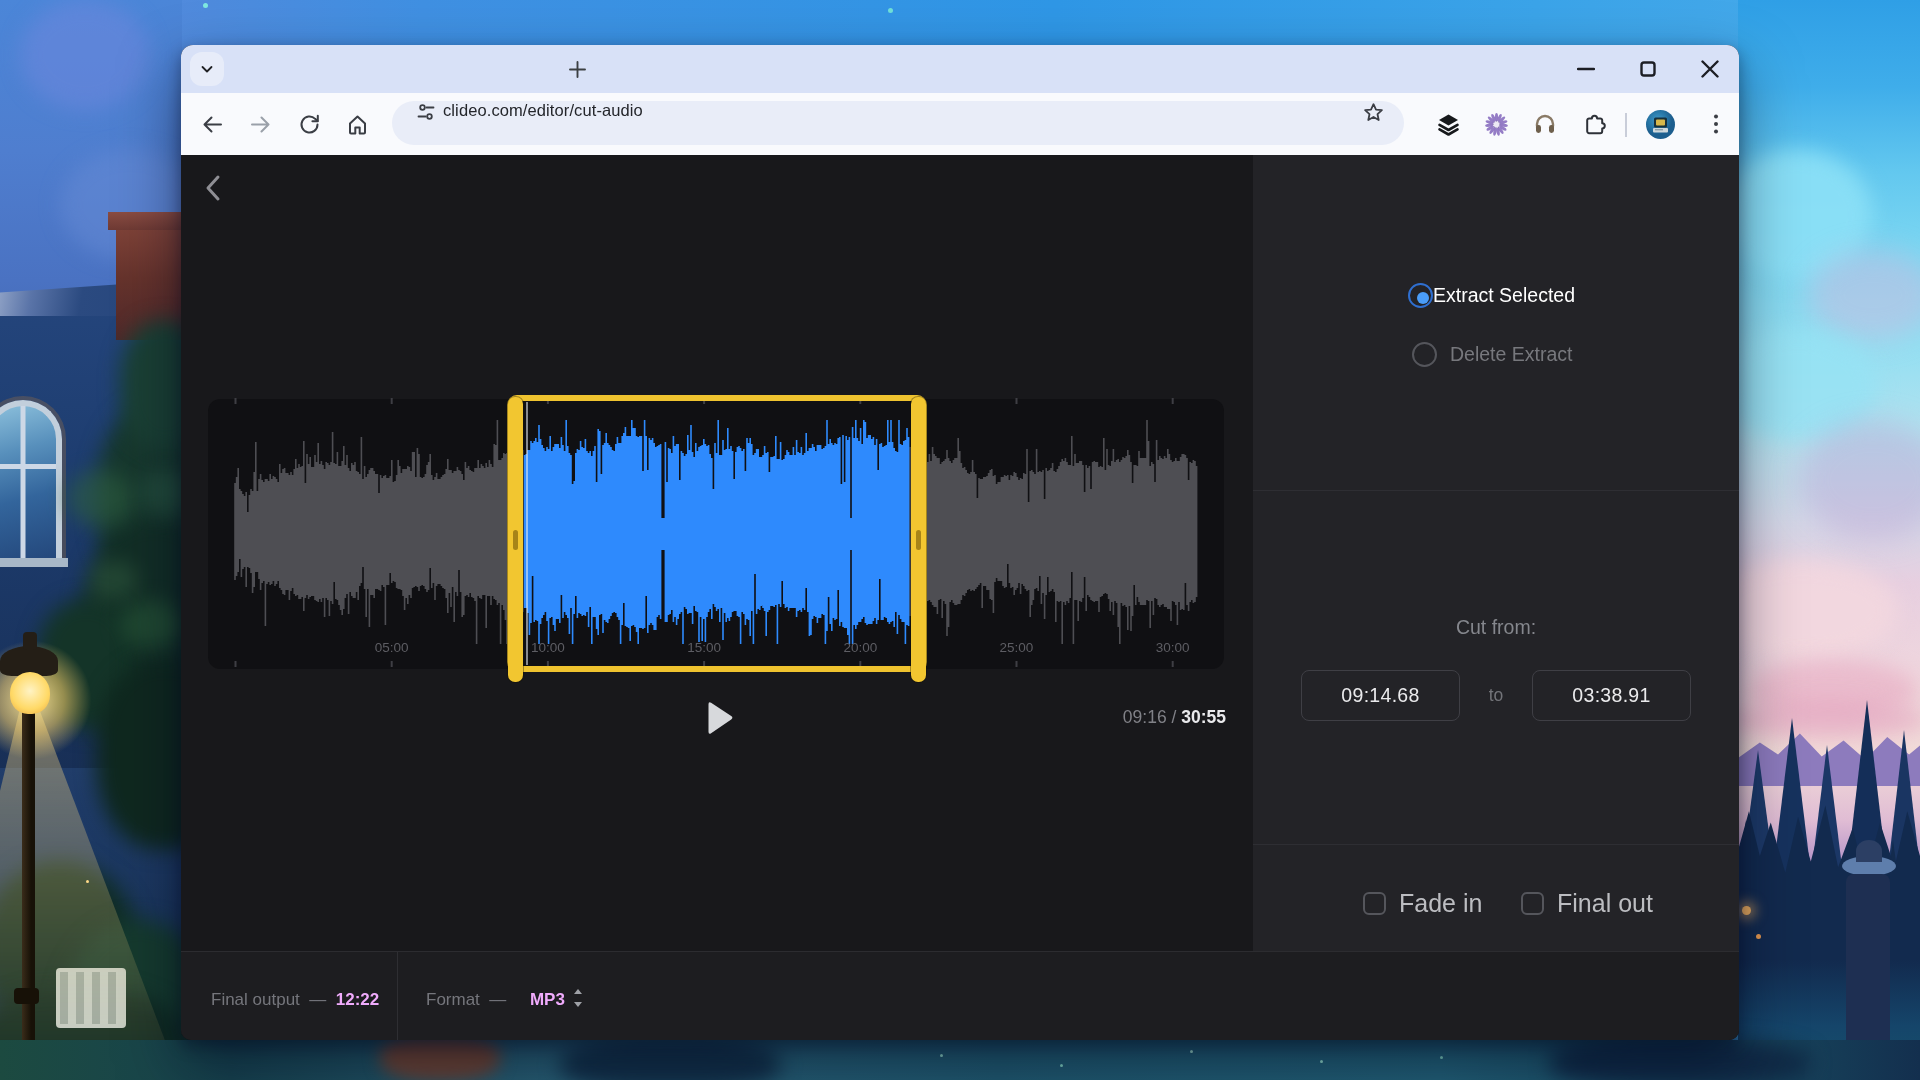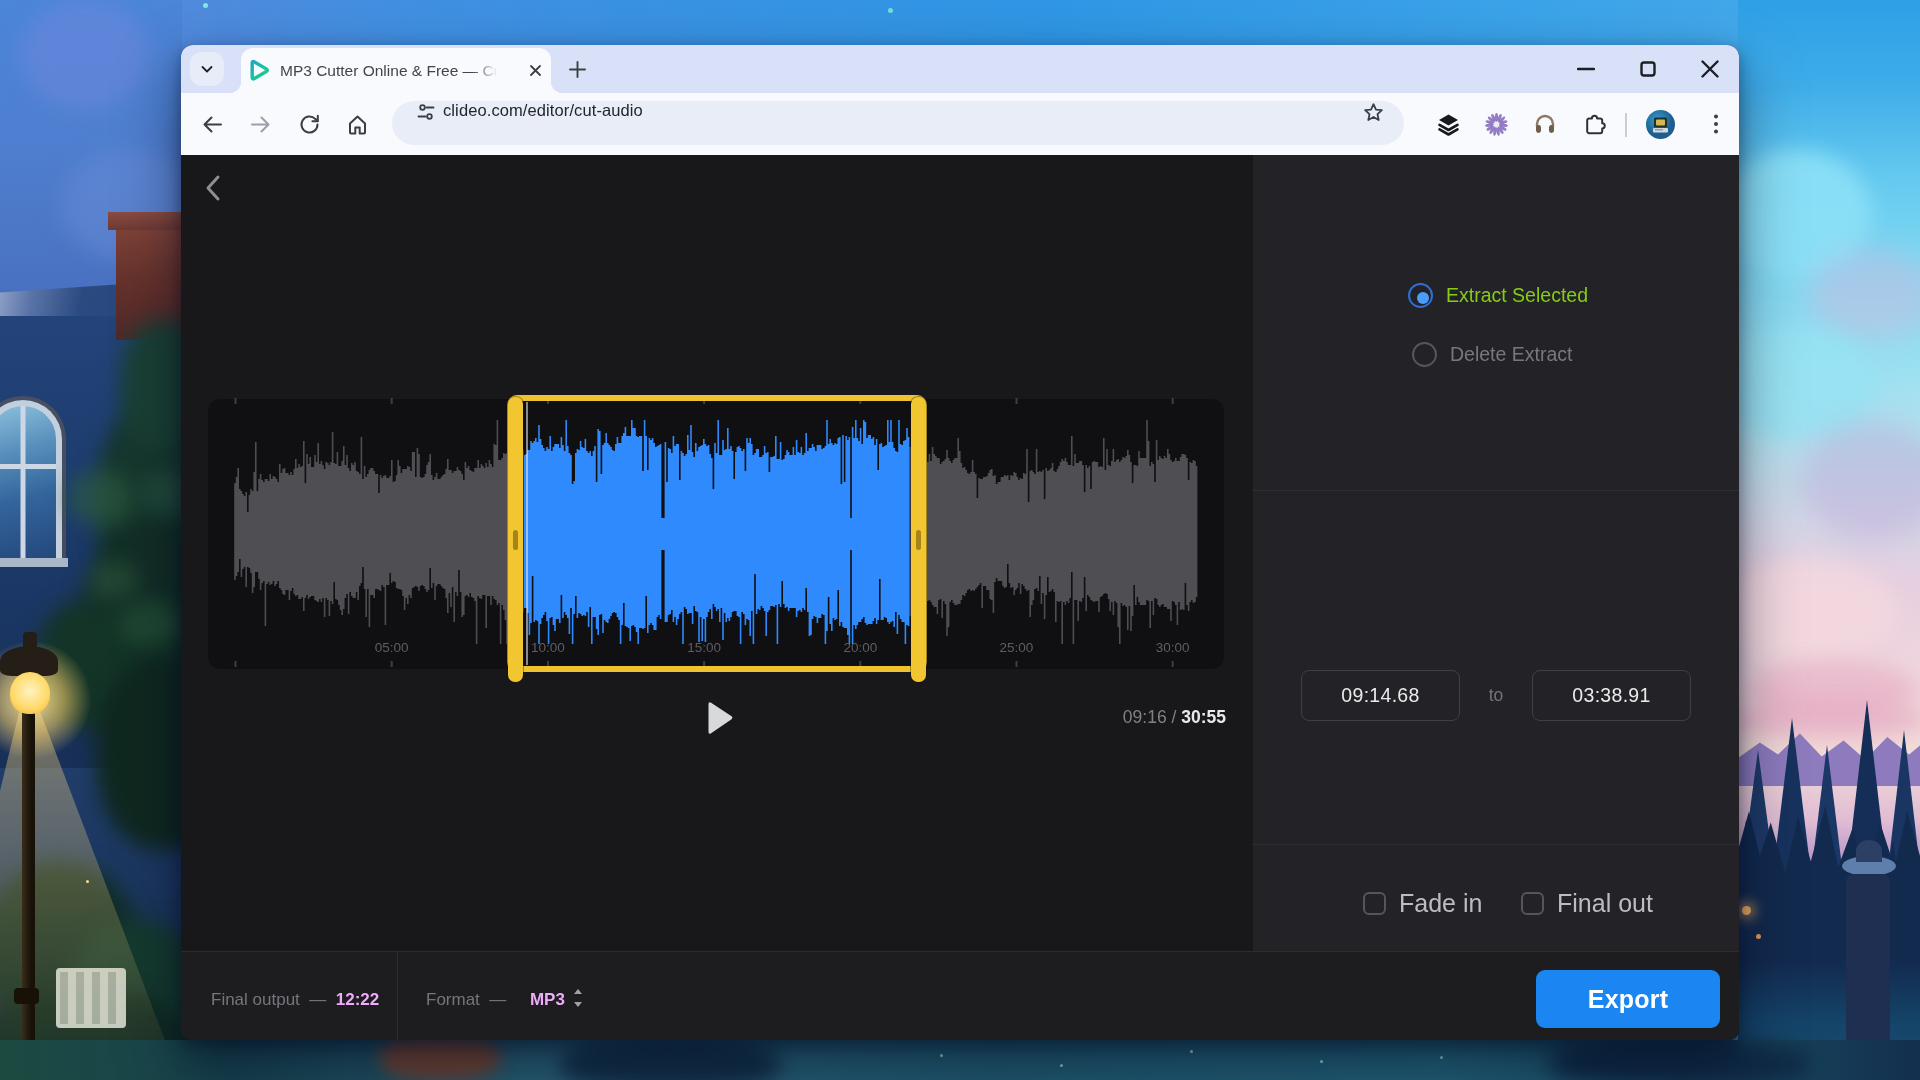--- a/index.html
+++ b/index.html
@@ -152,42 +152,20 @@
 </div>
 <div class="abs" style="left:203px;top:3px;width:5px;height:5px;border-radius:50%;background:#7fe8e0"></div>
 <div class="abs" style="left:888px;top:8px;width:5px;height:5px;border-radius:50%;background:#6fe0d8"></div>
 <div class="abs" id="win">
   <div id="tabstrip">
     <div id="tsearch">
           <svg width="16" height="16" viewBox="0 0 16 16">
             <path d="M3.5 6l4.5 4.5L12.5 6" stroke="#202124" stroke-width="1.8" fill="none" stroke-linecap="round" stroke-linejoin="round"></path>
           </svg>
         </div>
-    <div id="tab">
-      <div class="tcurl" style="left:-12px;"></div>
-      <div class="tcurl" style="right:-12px;transform:scaleX(-1)"></div>
-      <span style="margin-left:8px;display:flex">
-            <svg width="21" height="23" viewBox="0 0 21 23">
-              <defs>
-                <linearGradient id="fg" x1="0" y1="0" x2="1" y2="1">
-                  <stop offset="0" stop-color="#1ba8c4"></stop>
-                  <stop offset=".5" stop-color="#16c2a4"></stop>
-                  <stop offset="1" stop-color="#27cc7e"></stop>
-                </linearGradient>
-              </defs>
-              <path d="M3.2 4.1 Q3.2 1.6 5.4 2.9 L17.3 9.9 Q19.5 11.2 17.3 12.5 L5.4 19.5 Q3.2 20.8 3.2 18.3 Z" fill="none" stroke="url(#fg)" stroke-width="3.4" stroke-linejoin="round"></path>
-            </svg>
-          </span>
-      <span id="tabtitle" style="margin-left:10px">MP3 Cutter Online &amp; Free — Cu</span>
-      <span style="position:absolute;right:8px;display:flex">
-            <svg width="15" height="15" viewBox="0 0 15 15">
-              <path d="M3 3l9 9M12 3l-9 9" stroke="#3c4043" stroke-width="1.8" stroke-linecap="round"></path>
-            </svg>
-          </span>
-    </div>
     <div id="newtab">
           <svg width="19" height="19" viewBox="0 0 19 19">
             <path d="M9.5 2v15M2 9.5h15" stroke="#3c4043" stroke-width="1.9" stroke-linecap="round"></path>
           </svg>
         </div>
     <div class="wctl" style="left:1394px;width:22px">
           <svg width="18" height="48" viewBox="0 0 18 48">
             <path d="M1 24h16" stroke="#1c1e24" stroke-width="2.4" stroke-linecap="round"></path>
           </svg>
         </div>
@@ -340,40 +318,40 @@
             <path d="M17 10 7 21l10 11" stroke="#8e8e94" stroke-width="3" fill="none" stroke-linecap="round" stroke-linejoin="round"></path>
           </svg></div>
     <div id="playbtn"><svg width="30" height="36" viewBox="0 0 30 36">
             <path d="M3.5 4.2 Q3.5 1.2 6.1 2.7 L26.2 16.1 Q28.6 17.7 26.2 19.4 L6.1 33.3 Q3.5 34.8 3.5 31.8 Z" fill="#d7d9dc"></path>
           </svg></div>
     <div id="timetxt">09:16&nbsp;/&nbsp;<b>30:55</b></div>
     <div class="radiorow" style="left:1227px;top:128px">
           <span class="radio" style="border-color:#2f6fd0;position:relative">
       <span class="rdot"></span>
           </span>
-          <span style="margin-left:13px;font-size:19.5px;color:#84cc16">Extract Selected</span>
+          <span style="font-size:19.5px;color:#ffffff">Extract Selected</span>
         </div>
     <div class="radiorow" style="left:1231px;top:187px">
           <span class="radio" style="border-color:#55565c"></span>
       <span style="margin-left:13px;font-size:19.5px;color:#77787d">Delete Extract</span>
         </div>
+    <div id="cutfrom">Cut from:</div>
     <div class="tbox" style="left:1120px">09:14.68</div>
     <div id="toword">to</div>
     <div class="tbox" style="left:1351px">03:38.91</div>
     <div class="ckrow" style="left:1182px">
           <span class="ckbox"></span>
           <span class="cklab">Fade in</span>
         </div>
     <div class="ckrow" style="left:1340px">
           <span class="ckbox"></span>
           <span class="cklab">Final out</span>
         </div>
     <div id="botbar"></div>
     <div id="botdiv"></div>
     <div id="fout">Final output&nbsp; —&nbsp; <b>12:22</b></div>
     <div id="fmt">Format&nbsp; —&nbsp;&nbsp;&nbsp;&nbsp; <b style="font-weight:700">MP3</b></div>
     <div id="spin"><svg width="14" height="22" viewBox="0 0 14 22">
             <path d="M7 2 11 7H3Z" fill="#9fa1a7"></path>
             <path d="M7 20 3 15h8Z" fill="#9fa1a7"></path>
           </svg></div>
-    <div id="export">Export</div>
   </div>
 </div>
 </div>
 </body></html>

